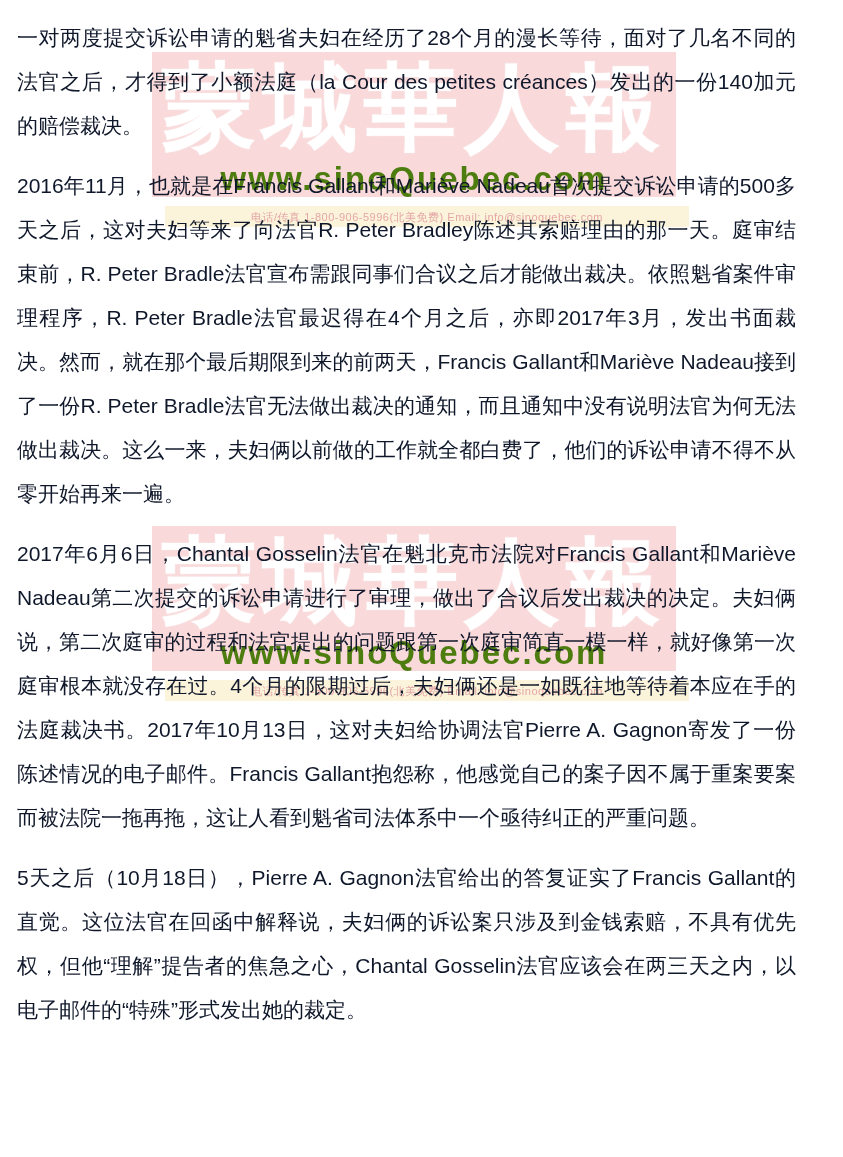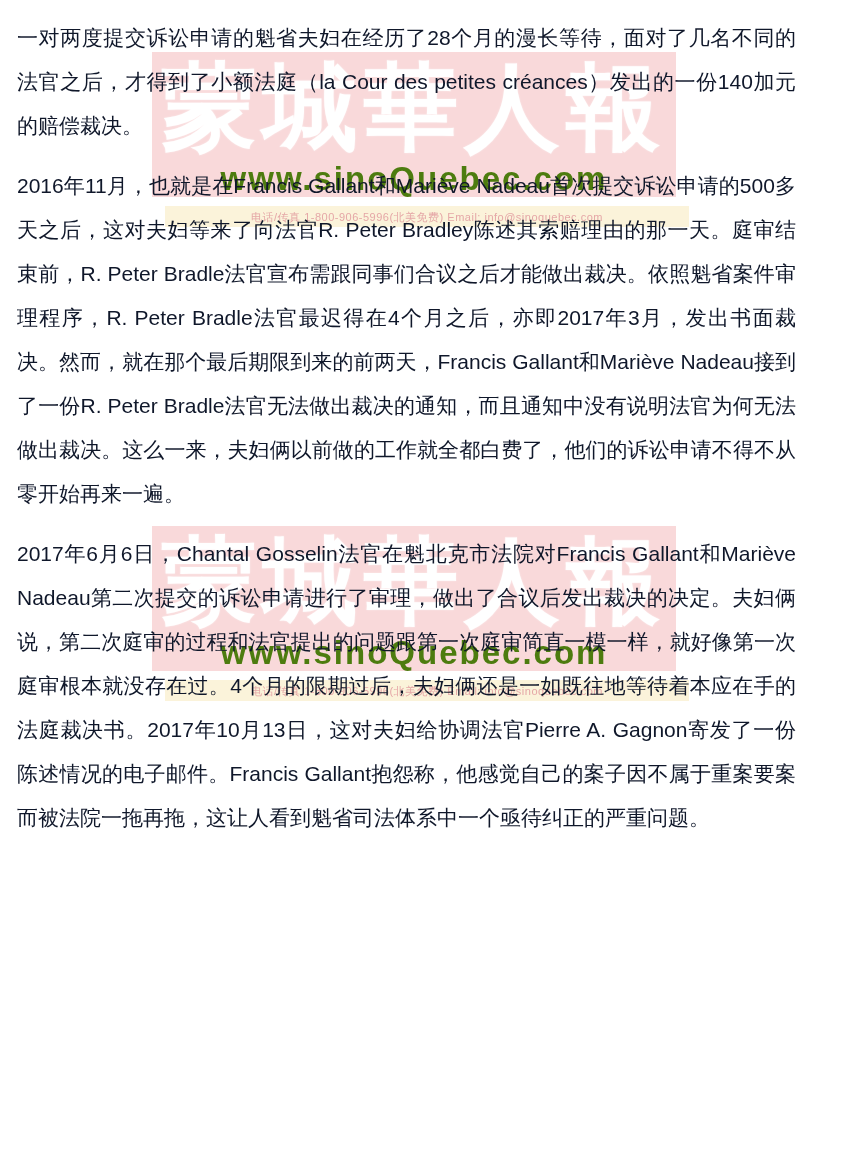--- a/index.html
+++ b/index.html
@@ -116,13 +116,14 @@
   <div class="wm-band second">
     <span class="wm-contact">电话/传真 1-800-906-5996(北美免费) Email: info@sinoquebec.com</span>
   </div>
 
 </div>
 
 <div class="article">
   <p>一对两度提交诉讼申请的魁省夫妇在经历了28个月的漫长等待，面对了几名不同的法官之后，才得到了小额法庭（la Cour des petites créances）发出的一份140加元的赔偿裁决。</p>
   <p>2016年11月，也就是在Francis Gallant和Mariève Nadeau首次提交诉讼申请的500多天之后，这对夫妇等来了向法官R. Peter Bradley陈述其索赔理由的那一天。庭审结束前，R. Peter Bradle法官宣布需跟同事们合议之后才能做出裁决。依照魁省案件审理程序，R. Peter Bradle法官最迟得在4个月之后，亦即2017年3月，发出书面裁决。然而，就在那个最后期限到来的前两天，Francis Gallant和Mariève Nadeau接到了一份R. Peter Bradle法官无法做出裁决的通知，而且通知中没有说明法官为何无法做出裁决。这么一来，夫妇俩以前做的工作就全都白费了，他们的诉讼申请不得不从零开始再来一遍。</p>
   <p>2017年6月6日，Chantal Gosselin法官在魁北克市法院对Francis Gallant和Mariève Nadeau第二次提交的诉讼申请进行了审理，做出了合议后发出裁决的决定。夫妇俩说，第二次庭审的过程和法官提出的问题跟第一次庭审简直一模一样，就好像第一次庭审根本就没存在过。4个月的限期过后，夫妇俩还是一如既往地等待着本应在手的法庭裁决书。2017年10月13日，这对夫妇给协调法官Pierre A. Gagnon寄发了一份陈述情况的电子邮件。Francis Gallant抱怨称，他感觉自己的案子因不属于重案要案而被法院一拖再拖，这让人看到魁省司法体系中一个亟待纠正的严重问题。</p>
+  <p>5天之后（10月18日），Pierre A. Gagnon法官给出的答复证实了Francis Gallant的直觉。这位法官在回函中解释说，夫妇俩的诉讼案只涉及到金钱索赔，不具有优先权，但他“理解”提告者的焦急之心，Chantal Gosselin法官应该会在两三天之内，以电子邮件的“特殊”形式发出她的裁定。</p>
 </div>
 
 </body></html>

